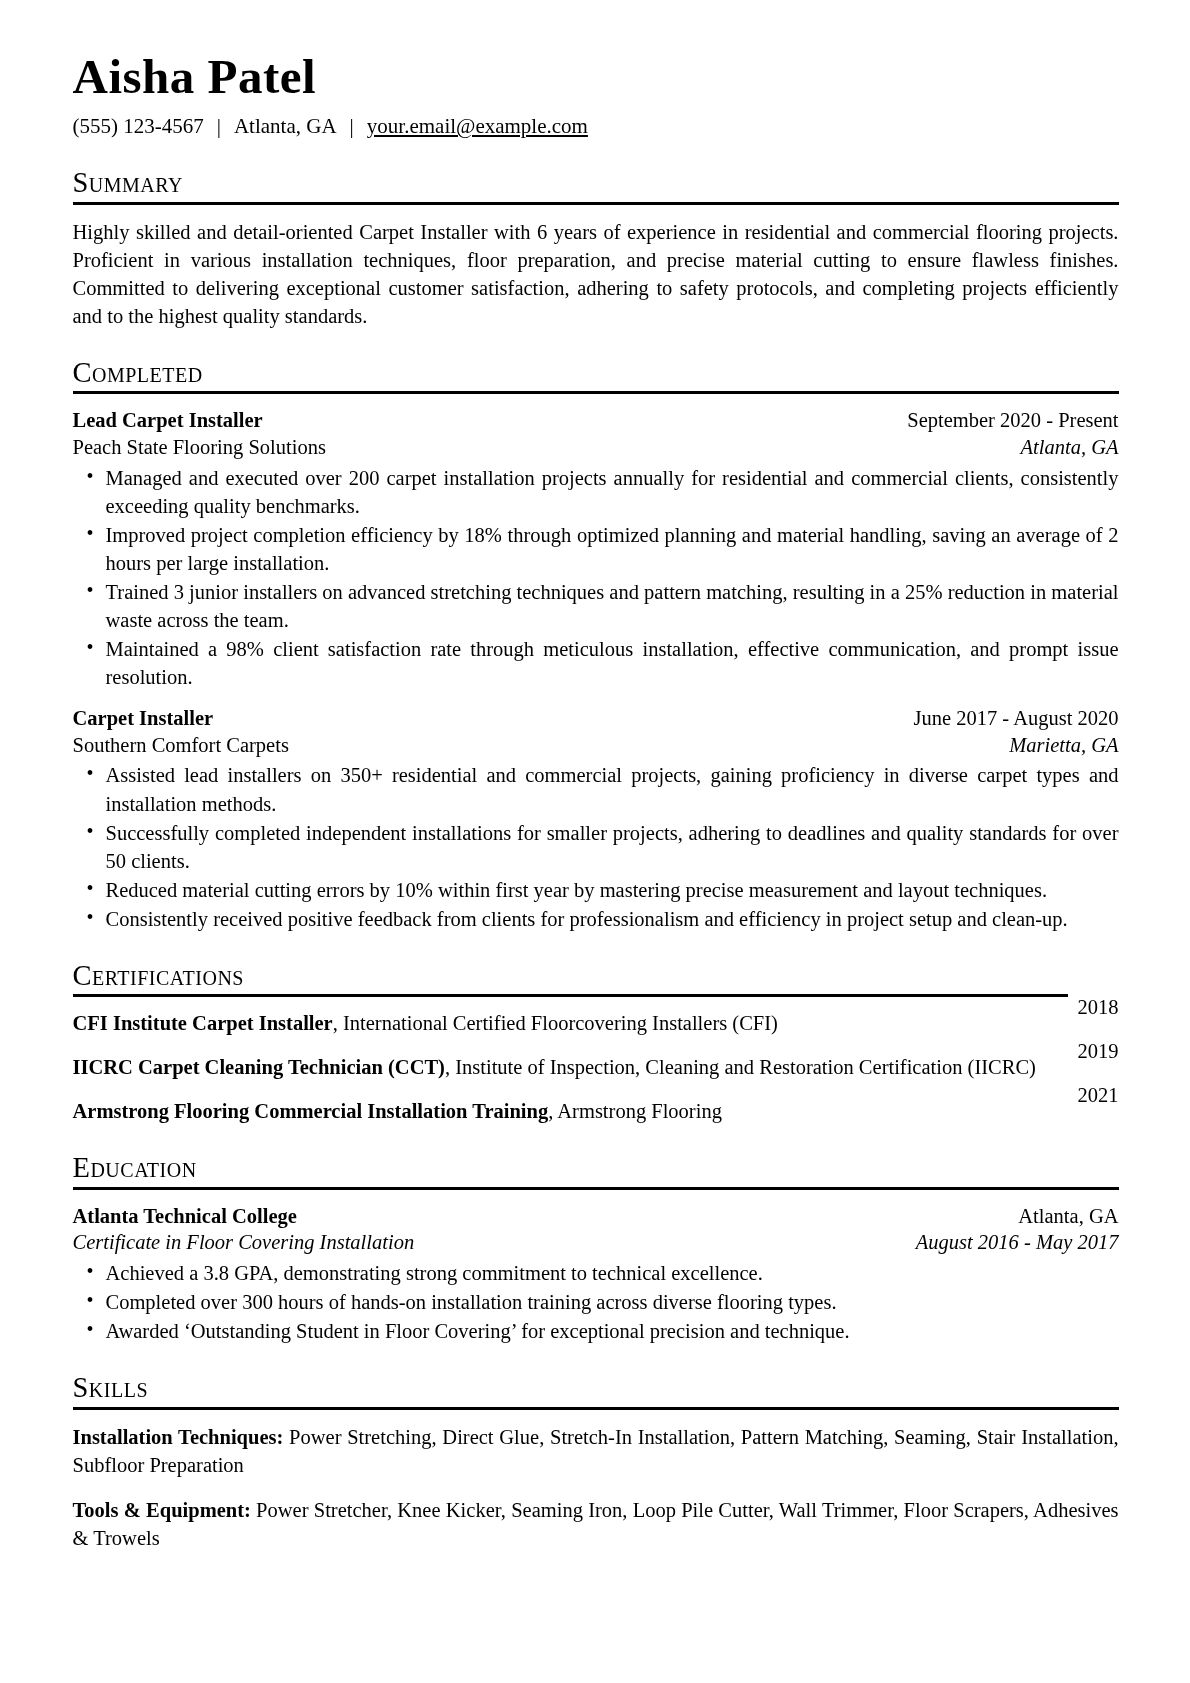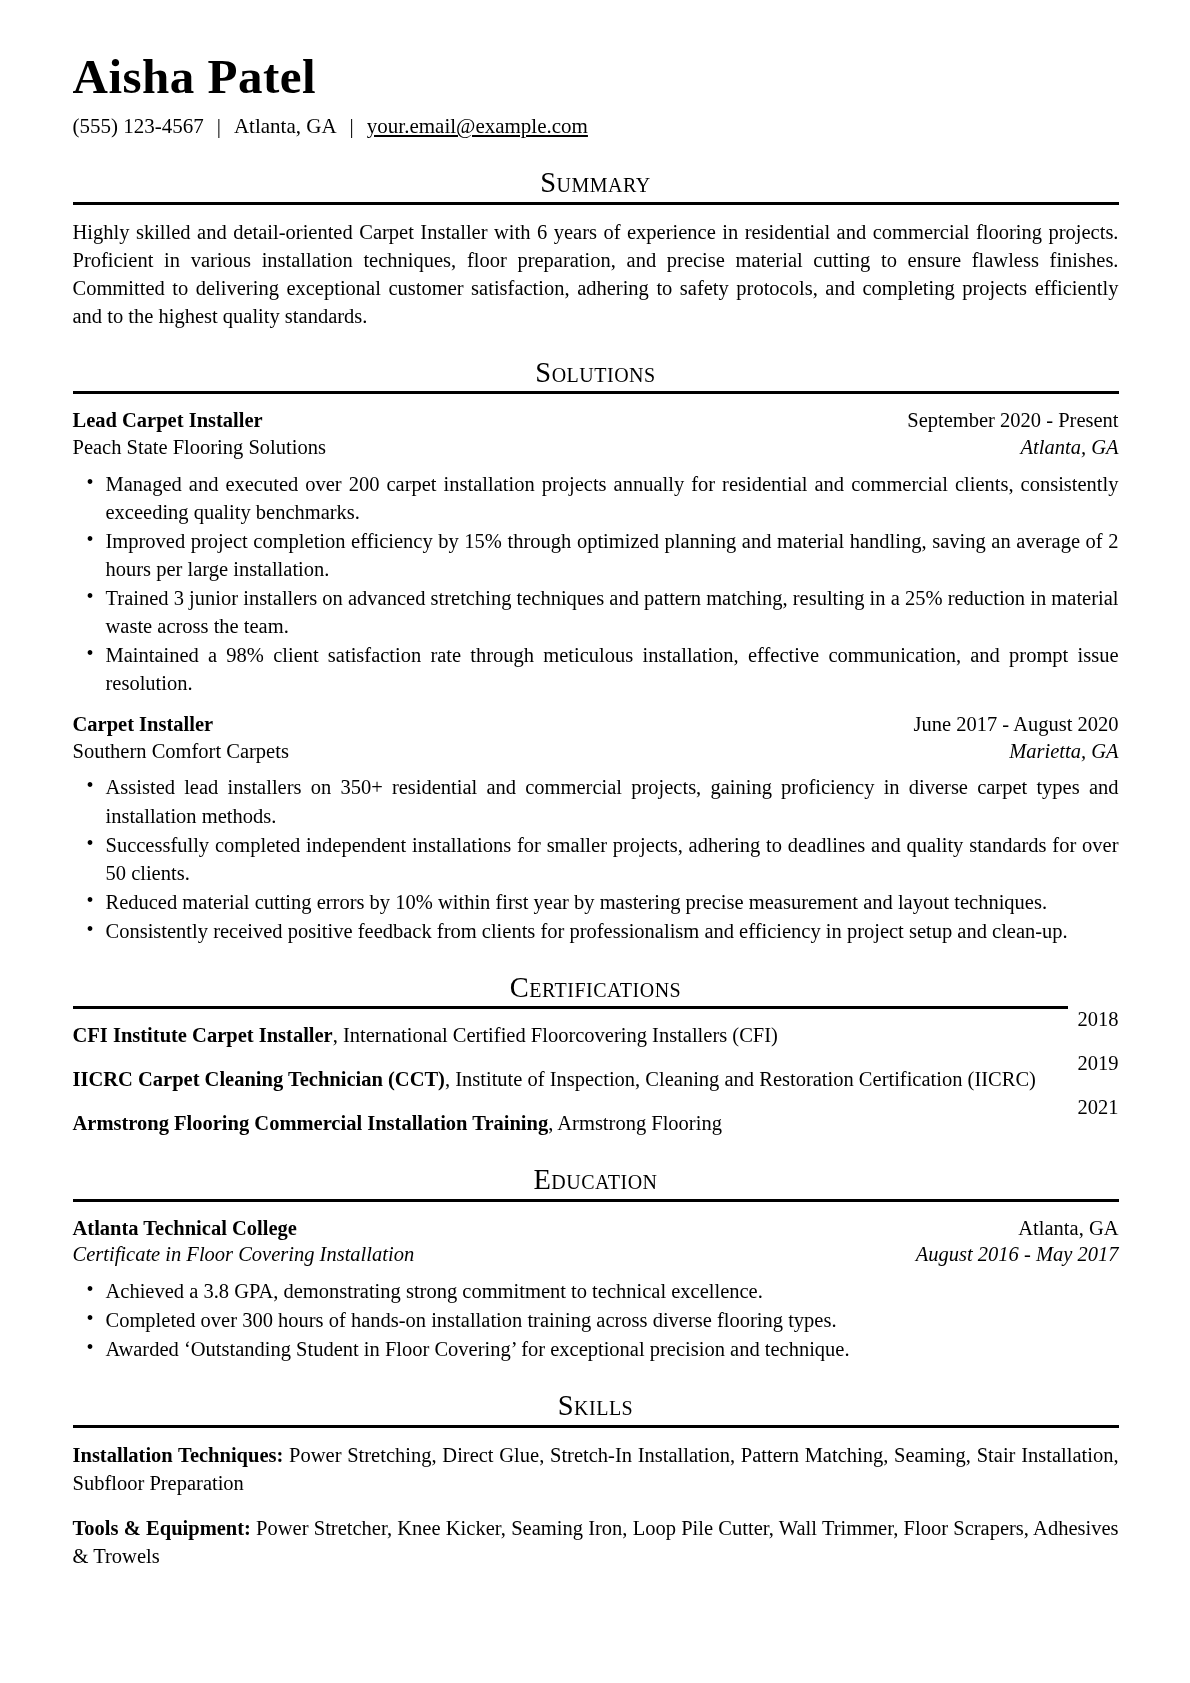--- a/index.html
+++ b/index.html
@@ -46,21 +46,20 @@
   
   h2.sec-heading {
     font-variant: small-caps;
     font-weight: 400;
     font-size: 28.5px;
     letter-spacing: 0.5px;
     line-height: 1.1;
     margin: 27px 0 13px 0;
     padding-bottom: 3px;
     border-bottom: 3px solid #000;
-    text-align: center;
   }
 
   
   .para {
     font-size: 20.5px;
     line-height: 1.37;
     text-align: justify;
     hyphens: auto;
     margin: 0;
   }
@@ -72,21 +71,21 @@
     justify-content: space-between;
     align-items: baseline;
     font-size: 20.5px;
     line-height: 1.3;
   }
   .bold { font-weight: 700; }
   .italic { font-style: italic; }
 
   ul.bullets {
     list-style: none;
-    margin: 9px 0 0 0;
+    margin: 3px 0 0 0;
     padding: 0 0 0 14px;
   }
   ul.bullets li {
     position: relative;
     padding-left: 19px;
     font-size: 20.5px;
     line-height: 1.37;
     text-align: justify;
     hyphens: auto;
     margin: 1px 0;
@@ -143,34 +142,34 @@
       <span>(555) 123-4567</span><span class="sep">|</span><span>Atlanta, GA</span><span class="sep">|</span><a class="email-link">your.email@example.com</a>
     </div>
   </header>
 
   <section>
     <h2 class="sec-heading">Summary</h2>
     <p class="para">Highly skilled and detail-oriented Carpet Installer with 6 years of experience in residential and commercial flooring projects. Proficient in various installation techniques, floor preparation, and precise material cutting to ensure flawless finishes. Committed to delivering exceptional customer satisfaction, adhering to safety protocols, and completing projects efficiently and to the highest quality standards.</p>
   </section>
 
   <section>
-    <h2 class="sec-heading">Solutions</h2>
+    <h2 class="sec-heading">Completed</h2>
 
     <div class="entry">
       <div class="entry-row">
         <span class="bold">Lead Carpet Installer</span>
         <span>September 2020 - Present</span>
       </div>
       <div class="entry-row">
         <span>Peach State Flooring Solutions</span>
         <span class="italic">Atlanta, GA</span>
       </div>
       <ul class="bullets">
         <li>Managed and executed over 200 carpet installation projects annually for residential and commercial clients, consistently exceeding quality benchmarks.</li>
-        <li>Improved project completion efficiency by 15% through optimized planning and material handling, saving an average of 2 hours per large installation.</li>
+        <li>Improved project completion efficiency by 18% through optimized planning and material handling, saving an average of 2 hours per large installation.</li>
         <li>Trained 3 junior installers on advanced stretching techniques and pattern matching, resulting in a 25% reduction in material waste across the team.</li>
         <li>Maintained a 98% client satisfaction rate through meticulous installation, effective communication, and prompt issue resolution.</li>
       </ul>
     </div>
 
     <div class="entry">
       <div class="entry-row">
         <span class="bold">Carpet Installer</span>
         <span>June 2017 - August 2020</span>
       </div>

